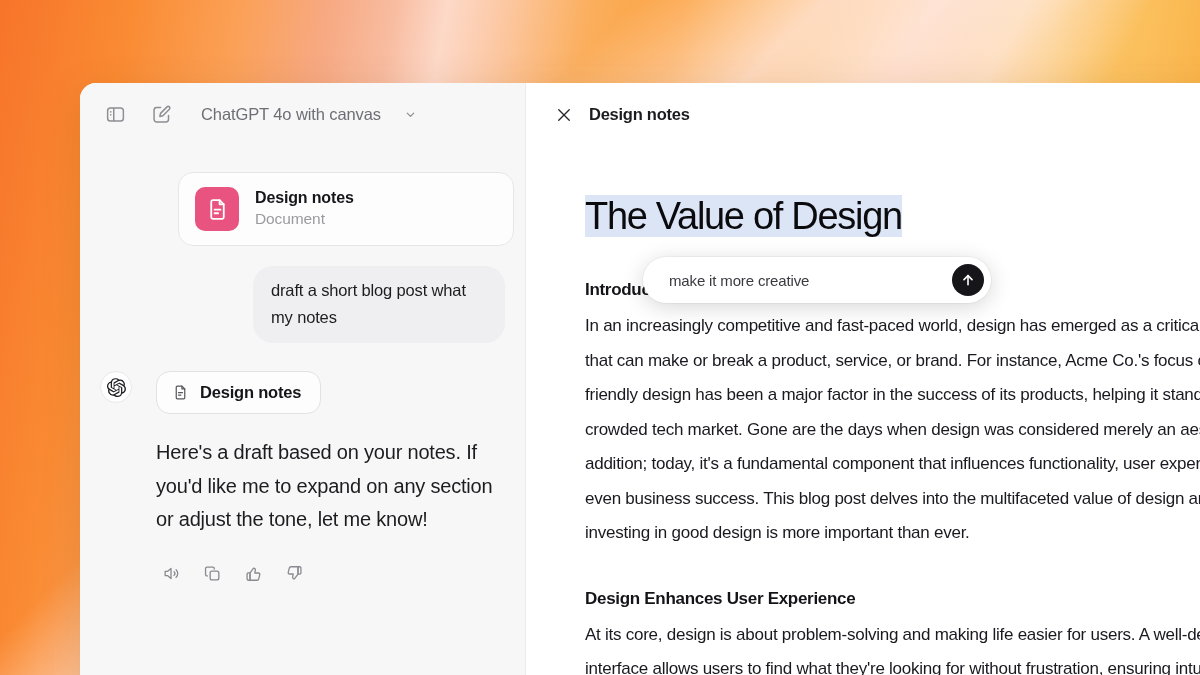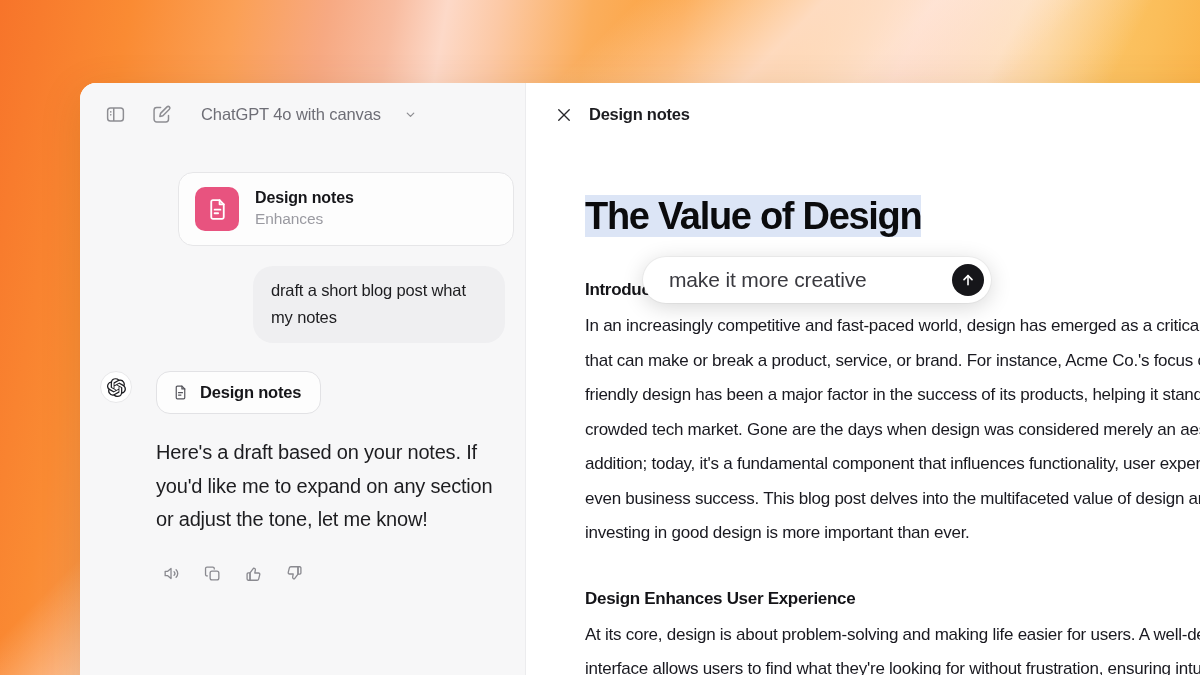--- a/index.html
+++ b/index.html
@@ -283,21 +283,21 @@
 
   #canvas-body {
     flex: 1 1 auto;
     padding: 45px 0 0 59px;
     overflow: hidden;
   }
 
   #doc-title {
     display: inline;
     font-size: 38px;
-    font-weight: 700;
+    font-weight: 400;
     letter-spacing: -1.3px;
     color: #0B0B0D;
     background: #DCE5F6;
     line-height: 1.35;
     box-decoration-break: clone;
   }
 
   .doc-h2 {
     font-size: 17px;
     font-weight: 700;
@@ -332,21 +332,21 @@
     align-items: center;
     padding: 0 7px 0 26px;
     z-index: 40;
   }
   #prompt-input {
     flex: 1 1 auto;
     border: none;
     outline: none;
     background: transparent;
     font-family: "Liberation Sans", sans-serif;
-    font-size: 21px;
+    font-size: 15px;
     color: #3A3A40;
     letter-spacing: -0.15px;
   }
   #prompt-input::placeholder { color: #3A3A40; }
   #prompt-submit {
     width: 32px;
     height: 32px;
     flex: 0 0 32px;
     border-radius: 50%;
     background: #16161A;
@@ -397,21 +397,21 @@
         <div id="attachment-icon">
           <svg width="25" height="25" viewBox="0 0 24 24" fill="none" stroke="#FFFFFF" stroke-width="1.75" stroke-linecap="round" stroke-linejoin="round">
             <path d="M14 3H7.5A1.5 1.5 0 0 0 6 4.5v15A1.5 1.5 0 0 0 7.5 21h9a1.5 1.5 0 0 0 1.5-1.5V7z"></path>
             <polyline points="14 3 14 7 18 7"></polyline>
             <line x1="9.2" y1="12.2" x2="14.8" y2="12.2"></line>
             <line x1="9.2" y1="15.6" x2="12.6" y2="15.6"></line>
           </svg>
         </div>
         <div>
           <div id="attachment-title">Design notes</div>
-          <div id="attachment-subtitle">Enhances</div>
+          <div id="attachment-subtitle">Document</div>
         </div>
       </div>
 
       <div id="user-row">
         <div id="user-bubble">draft a short blog post what my notes</div>
       </div>
 
       <div id="assistant-block">
         <div id="assistant-avatar">
           <svg width="19" height="19" viewBox="0 0 24 24" fill="#1C1C20">

